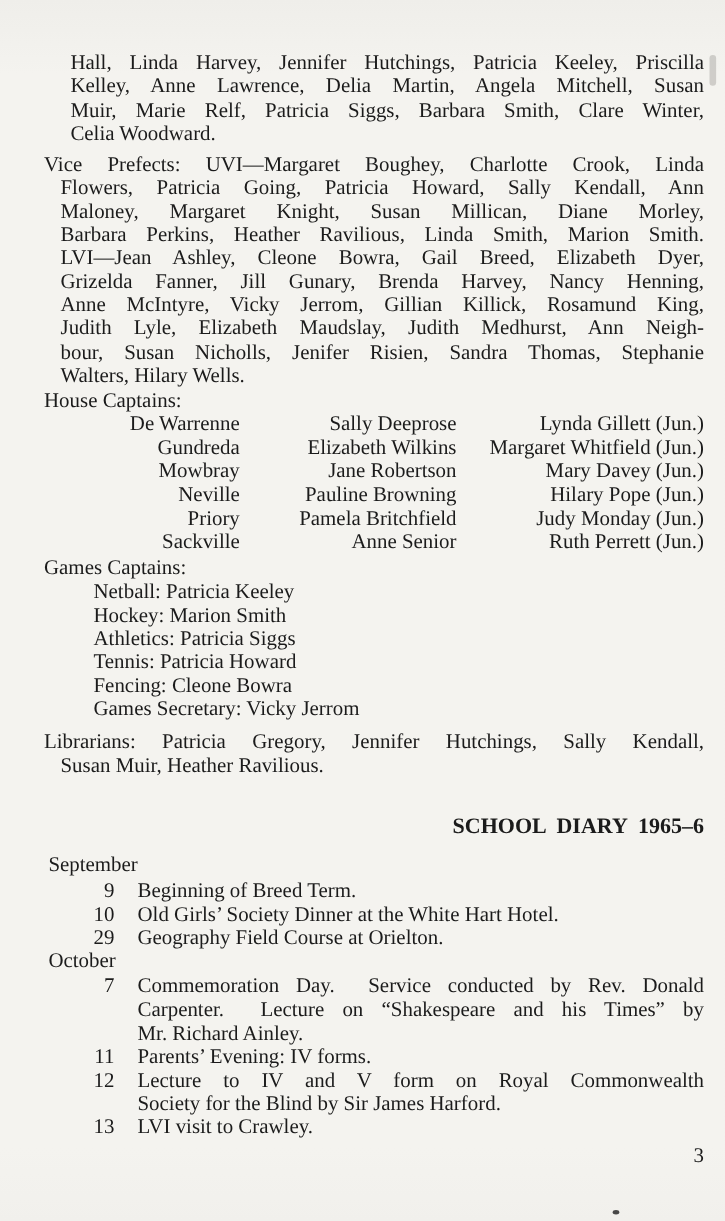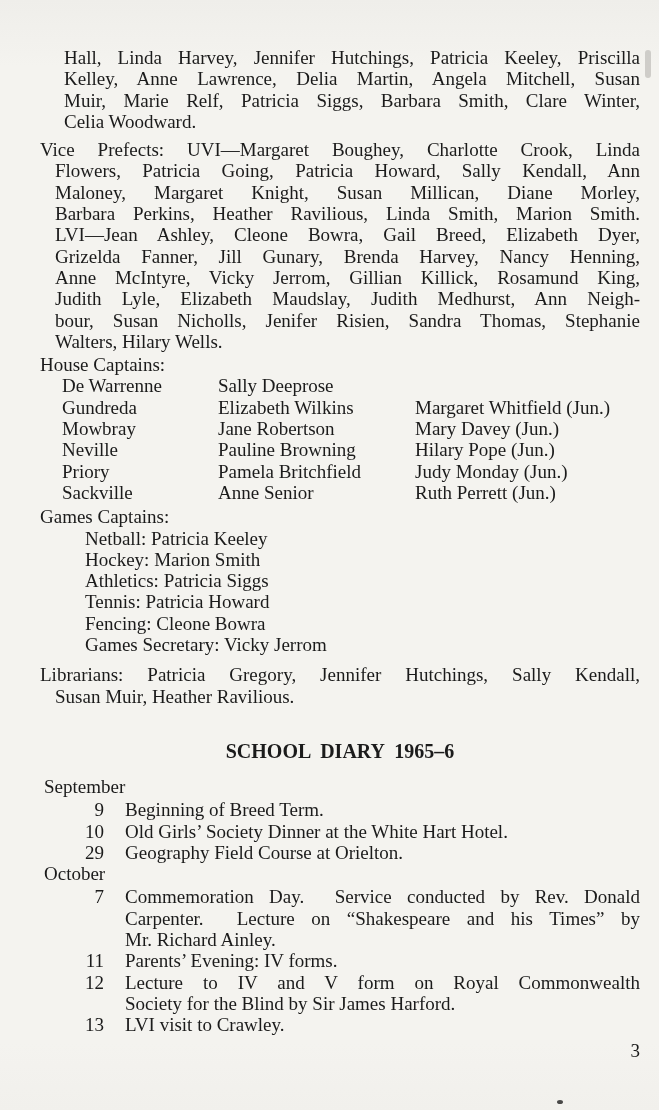--- a/index.html
+++ b/index.html
@@ -20,34 +20,34 @@
   .line { white-space: normal; }
   .j { text-align: justify; text-align-last: justify; }
   .it { }
 
   .p1 { margin-left: 24px; }            
   .hang { padding-left: 15px; }         
   .hang .first { margin-left: -15px; }
 
   .vp  { margin-top: 7px; }
   .hc  { margin-top: 2px; }
-  .hrows { margin-left: 22px; }
+  .hrows { margin-left: 22px; text-align: right; }
   .hrow { display: flex; }
   .hc1 { width: 156px; flex: none; }
   .hc2 { width: 197px; flex: none; }
   .hc3 { flex: 1; }
 
   .gc { margin-top: 3px; }
   .gitems { margin-left: 45px; }
 
   .lib { margin-top: 9px; }
 
   .heading {
     margin-top: 33px;
-    text-align: center;
+    text-align: right;
     font-weight: bold;
     font-size: 20px;
     line-height: 22px;
     word-spacing: 5px;
   }
   .diary { margin-top: 14px; }
   .month-name { margin-left: 4px; margin-bottom: 2px; }
   .entry { display: flex; }
   .day { width: 64px; text-align: right; flex: none; }
   .etext { margin-left: 21px; flex: 1; }
@@ -94,20 +94,21 @@
         <div class="line">Walters, Hilary Wells.</div>
       </div>
   </div>
 
   <div class="hc">
     <div class="line it">House Captains:</div>
     <div class="hrows">
         <div class="hrow">
           <div class="hc1">De Warrenne</div>
           <div class="hc2">Sally Deeprose</div>
+          <div class="hc3">Lynda Gillett (Jun.)</div>
         </div>
         <div class="hrow">
           <div class="hc1">Gundreda</div>
           <div class="hc2">Elizabeth Wilkins</div>
           <div class="hc3">Margaret Whitfield (Jun.)</div>
         </div>
         <div class="hrow">
           <div class="hc1">Mowbray</div>
           <div class="hc2">Jane Robertson</div>
           <div class="hc3">Mary Davey (Jun.)</div>

